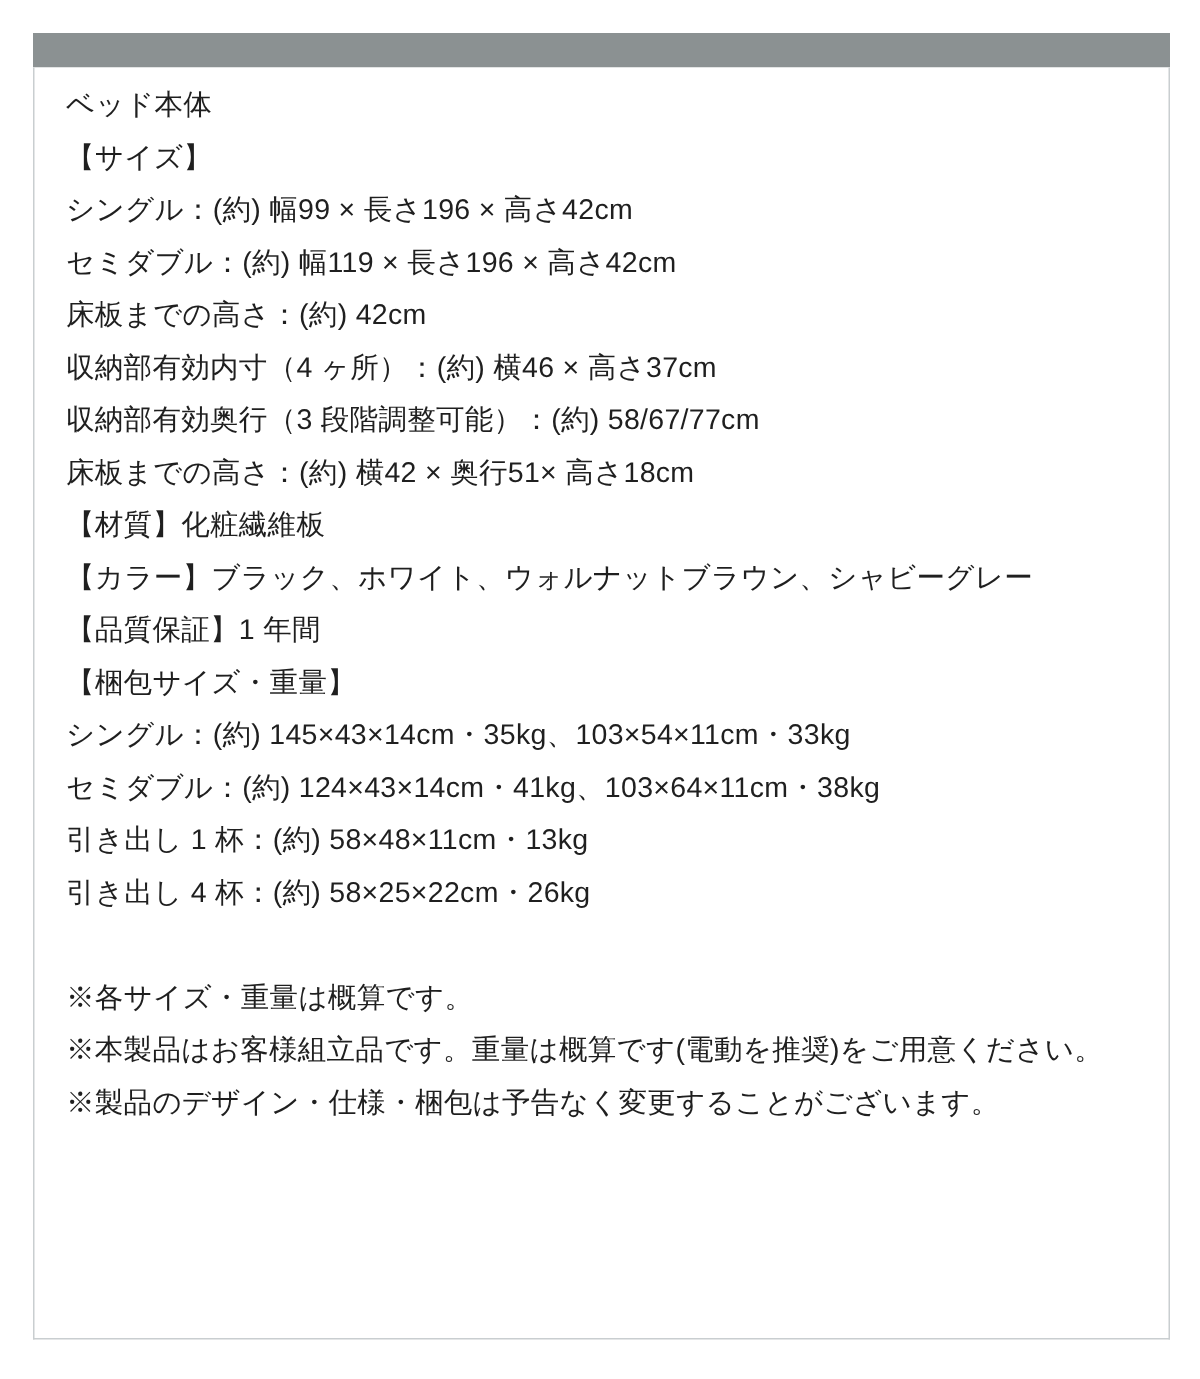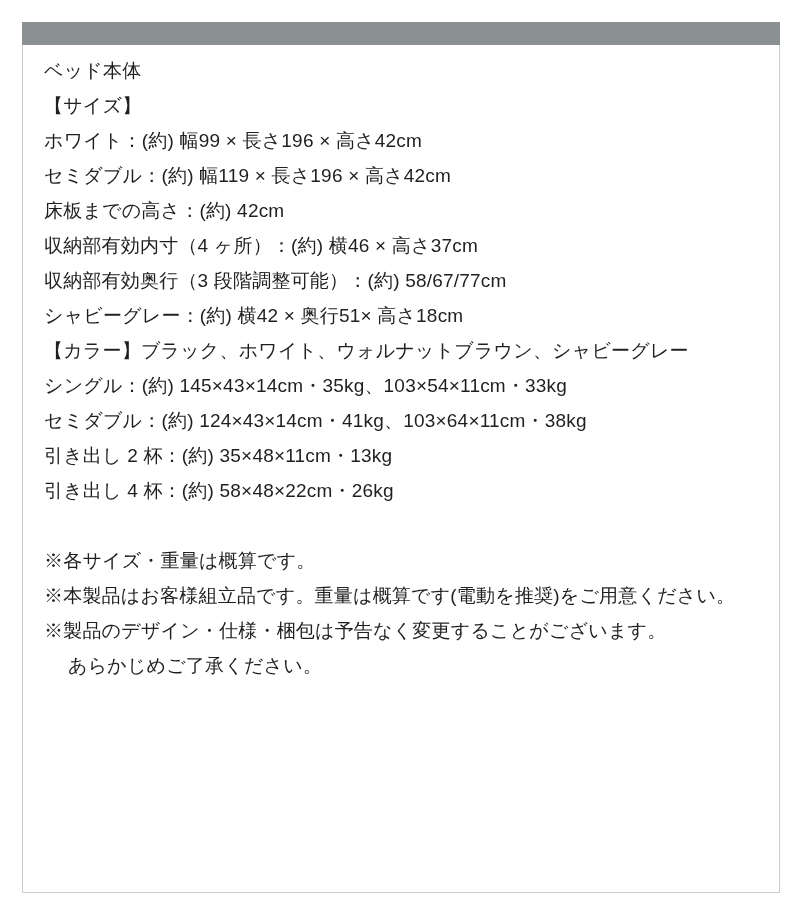--- a/index.html
+++ b/index.html
@@ -54,30 +54,32 @@
   }
 </style>
 </head>
 <body>
 
 <div class="page">
   <div class="header-bar"></div>
   <div class="spec-panel">
     <div class="line">ベッド本体</div>
     <div class="line">【サイズ】</div>
-    <div class="line">ホワイト：(約) 幅99 × 長さ196 × 高さ42cm</div>
+    <div class="line">シングル：(約) 幅99 × 長さ196 × 高さ42cm</div>
     <div class="line">セミダブル：(約) 幅119 × 長さ196 × 高さ42cm</div>
     <div class="line">床板までの高さ：(約) 42cm</div>
     <div class="line">収納部有効内寸（4 ヶ所）：(約) 横46 × 高さ37cm</div>
     <div class="line">収納部有効奥行（3 段階調整可能）：(約) 58/67/77cm</div>
-    <div class="line">シャビーグレー：(約)  横42 × 奥行51× 高さ18cm</div>
+    <div class="line">床板までの高さ：(約)  横42 × 奥行51× 高さ18cm</div>
+    <div class="line">【材質】化粧繊維板</div>
     <div class="line">【カラー】ブラック、ホワイト、ウォルナットブラウン、シャビーグレー</div>
+    <div class="line">【品質保証】1 年間</div>
+    <div class="line">【梱包サイズ・重量】</div>
     <div class="line">シングル：(約)  145×43×14cm・35kg、103×54×11cm・33kg</div>
     <div class="line">セミダブル：(約)  124×43×14cm・41kg、103×64×11cm・38kg</div>
-    <div class="line">引き出し 2 杯：(約)  35×48×11cm・13kg</div>
-    <div class="line">引き出し 4 杯：(約)  58×48×22cm・26kg</div>
+    <div class="line">引き出し 1 杯：(約)  58×48×11cm・13kg</div>
+    <div class="line">引き出し 4 杯：(約)  58×25×22cm・26kg</div>
     <div class="line spacer"></div>
     <div class="line">※各サイズ・重量は概算です。</div>
     <div class="line">※本製品はお客様組立品です。重量は概算です(電動を推奨)をご用意ください。</div>
     <div class="line">※製品のデザイン・仕様・梱包は予告なく変更することがございます。</div>
-    <div class="line indent">あらかじめご了承ください。</div>
   </div>
 </div>
 
 </body></html>

